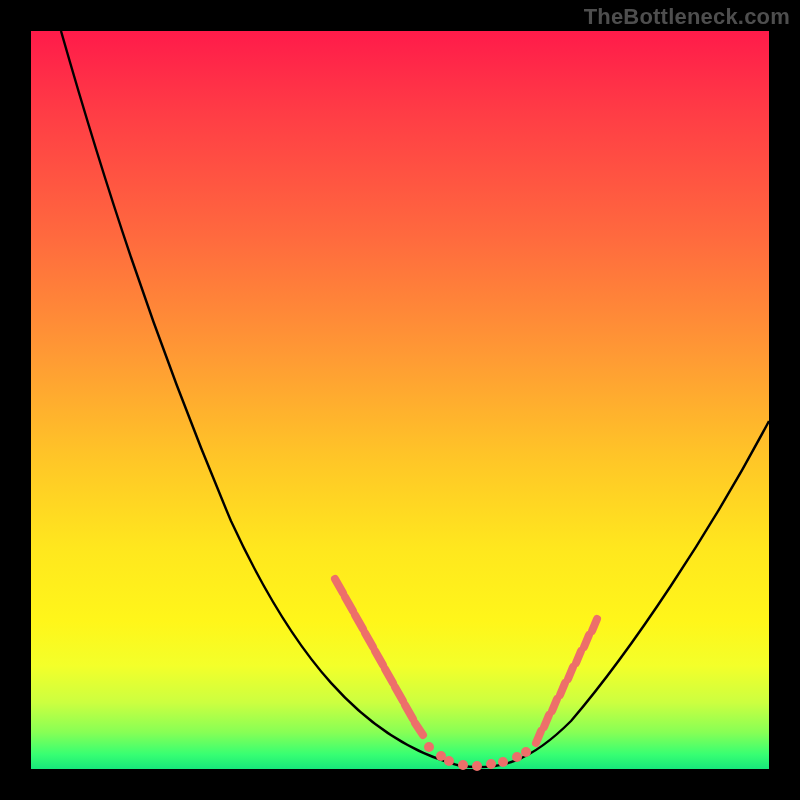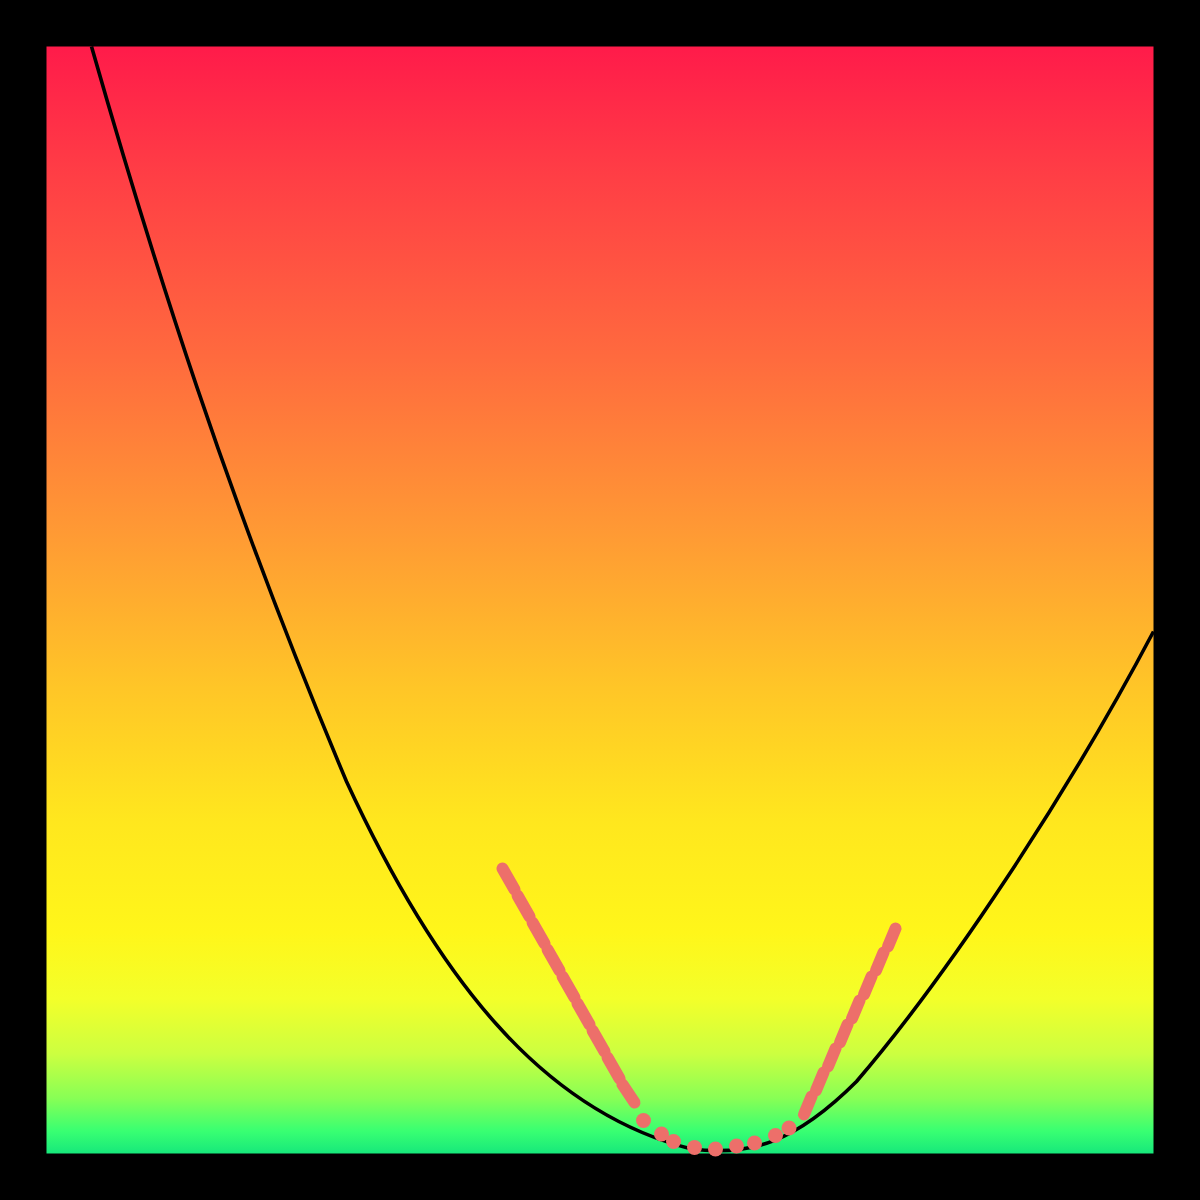--- a/index.html
+++ b/index.html
@@ -57,20 +57,21 @@
     width: 738px;
     height: 738px;
     overflow: visible;
   }
 </style>
 </head>
 <body>
 
 <div class="frame">
 
+  <div class="watermark">TheBottleneck.com</div>
 
   <div class="plot-area">
 
     <svg class="curve" viewBox="0 0 738 738" preserveAspectRatio="none">
 
       <path d="M 30 0
                C 70 140, 120 300, 200 490
                C 260 620, 330 710, 430 735
                C 470 740, 500 730, 540 690
                C 600 620, 680 500, 738 390" fill="none" stroke="#000" stroke-width="2.4"></path>

